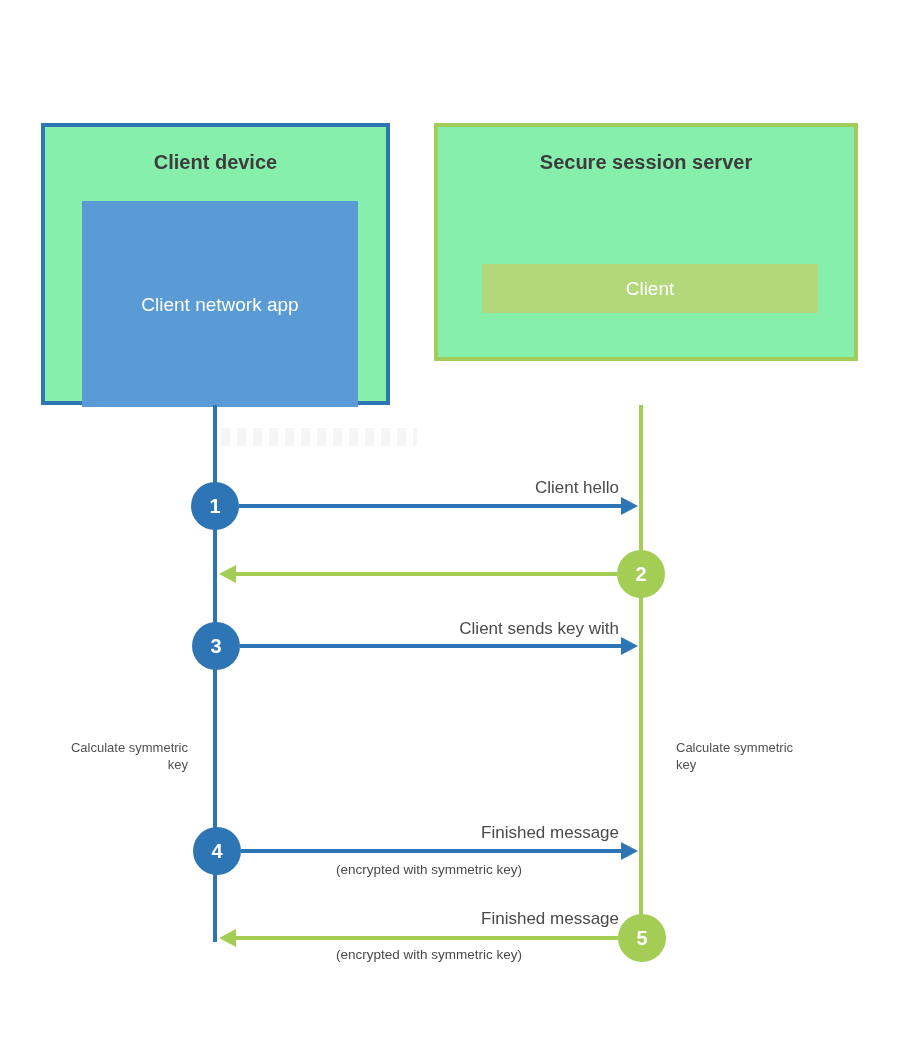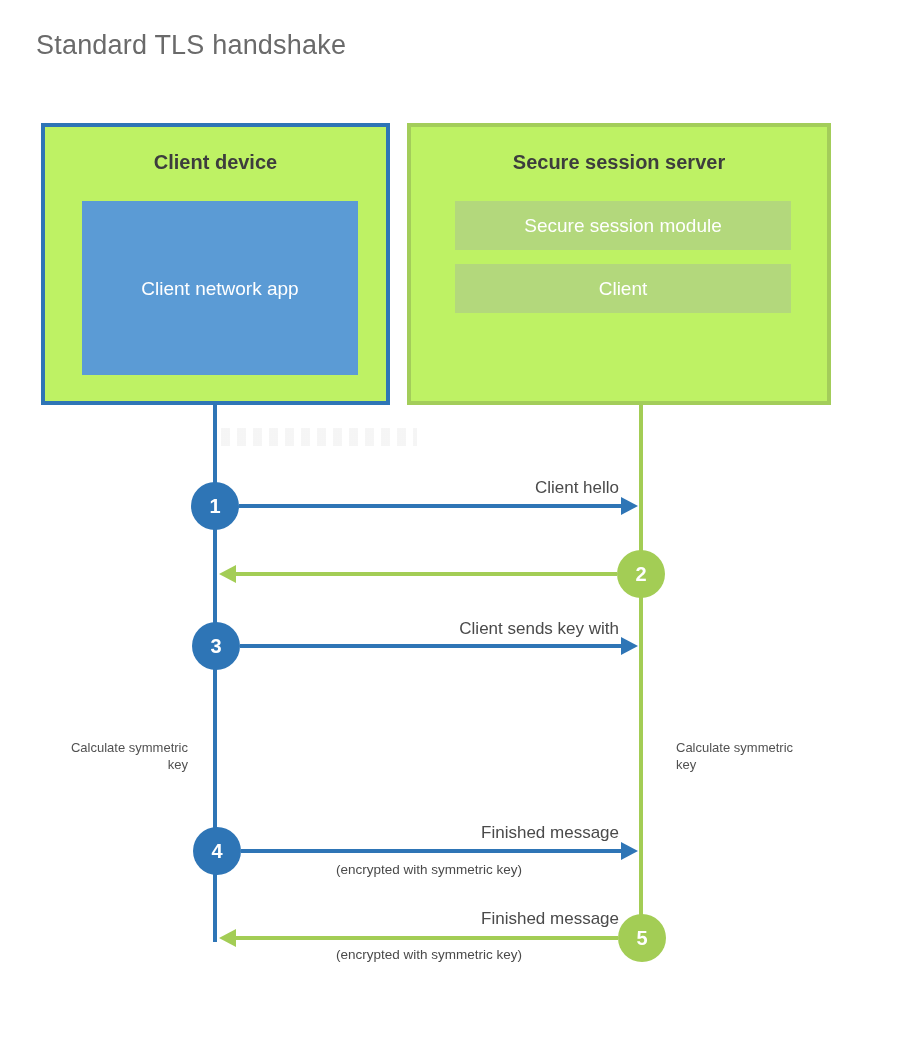--- a/index.html
+++ b/index.html
@@ -13,29 +13,29 @@
   .abs { position:absolute; }
 
   
   .page-title {
     left:36px; top:30px;
     font-size:27px; font-weight:400; color:#6a6a6a;
     letter-spacing:0.2px;
   }
 
   
-  .entity-box { box-sizing:border-box; background:#bef264; }
+  .entity-box { box-sizing:border-box; background:#86efac; }
   .client-box { left:41px; top:123px; width:349px; height:282px; border:4px solid var(--blue); }
-  .server-box { left:407px; top:123px; width:424px; height:282px; border:4px solid var(--green-border); }
+  .server-box { left:434px; top:123px; width:424px; height:238px; border:4px solid var(--green-border); }
   .entity-label {
     left:0; right:0; top:24px; text-align:center;
     font-size:20px; font-weight:bold; color:#3d3d3d;
   }
   .client-app-box {
-    left:37px; top:74px; width:276px; height:174px;
+    left:37px; top:74px; width:276px; height:206px;
     background:var(--blue-fill);
     display:flex; align-items:center; justify-content:center; text-align:center;
     color:#ffffff; font-size:19px; line-height:27px;
     padding:0 27px; box-sizing:border-box;
   }
   .server-bar {
     left:44px; width:336px; height:49px;
     background:var(--green-fill);
     display:flex; align-items:center; justify-content:center;
     color:#ffffff; font-size:19px;
@@ -110,34 +110,30 @@
   .side-note { font-size:13px; line-height:17px; color:#515151; width:135px; }
   .note-decrypt { left:676px; top:631px; text-align:left; }
   .note-calc-left { left:53px; top:739px; text-align:right; }
   .note-calc-right { left:676px; top:739px; text-align:left; }
 </style>
 </head>
 <body>
 
 <div id="canvas">
 
-  <div class="abs page-title">Standard TLS handshake</div>
 
   <div class="abs entity-box client-box">
     <div class="abs entity-label">Client device</div>
     <div class="abs client-app-box">
       <span>Client network app</span>
     </div>
   </div>
 
   <div class="abs entity-box server-box">
     <div class="abs entity-label">Secure session server</div>
-    <div class="abs server-bar bar-0">
-      <span>Secure session module</span>
-    </div>
     <div class="abs server-bar bar-1">
       <span>Client</span>
     </div>
   </div>
 
   <div class="abs lifeline client-lifeline"></div>
   <div class="abs lifeline server-lifeline"></div>
 
   <div class="abs faint-watermark"></div>
 

